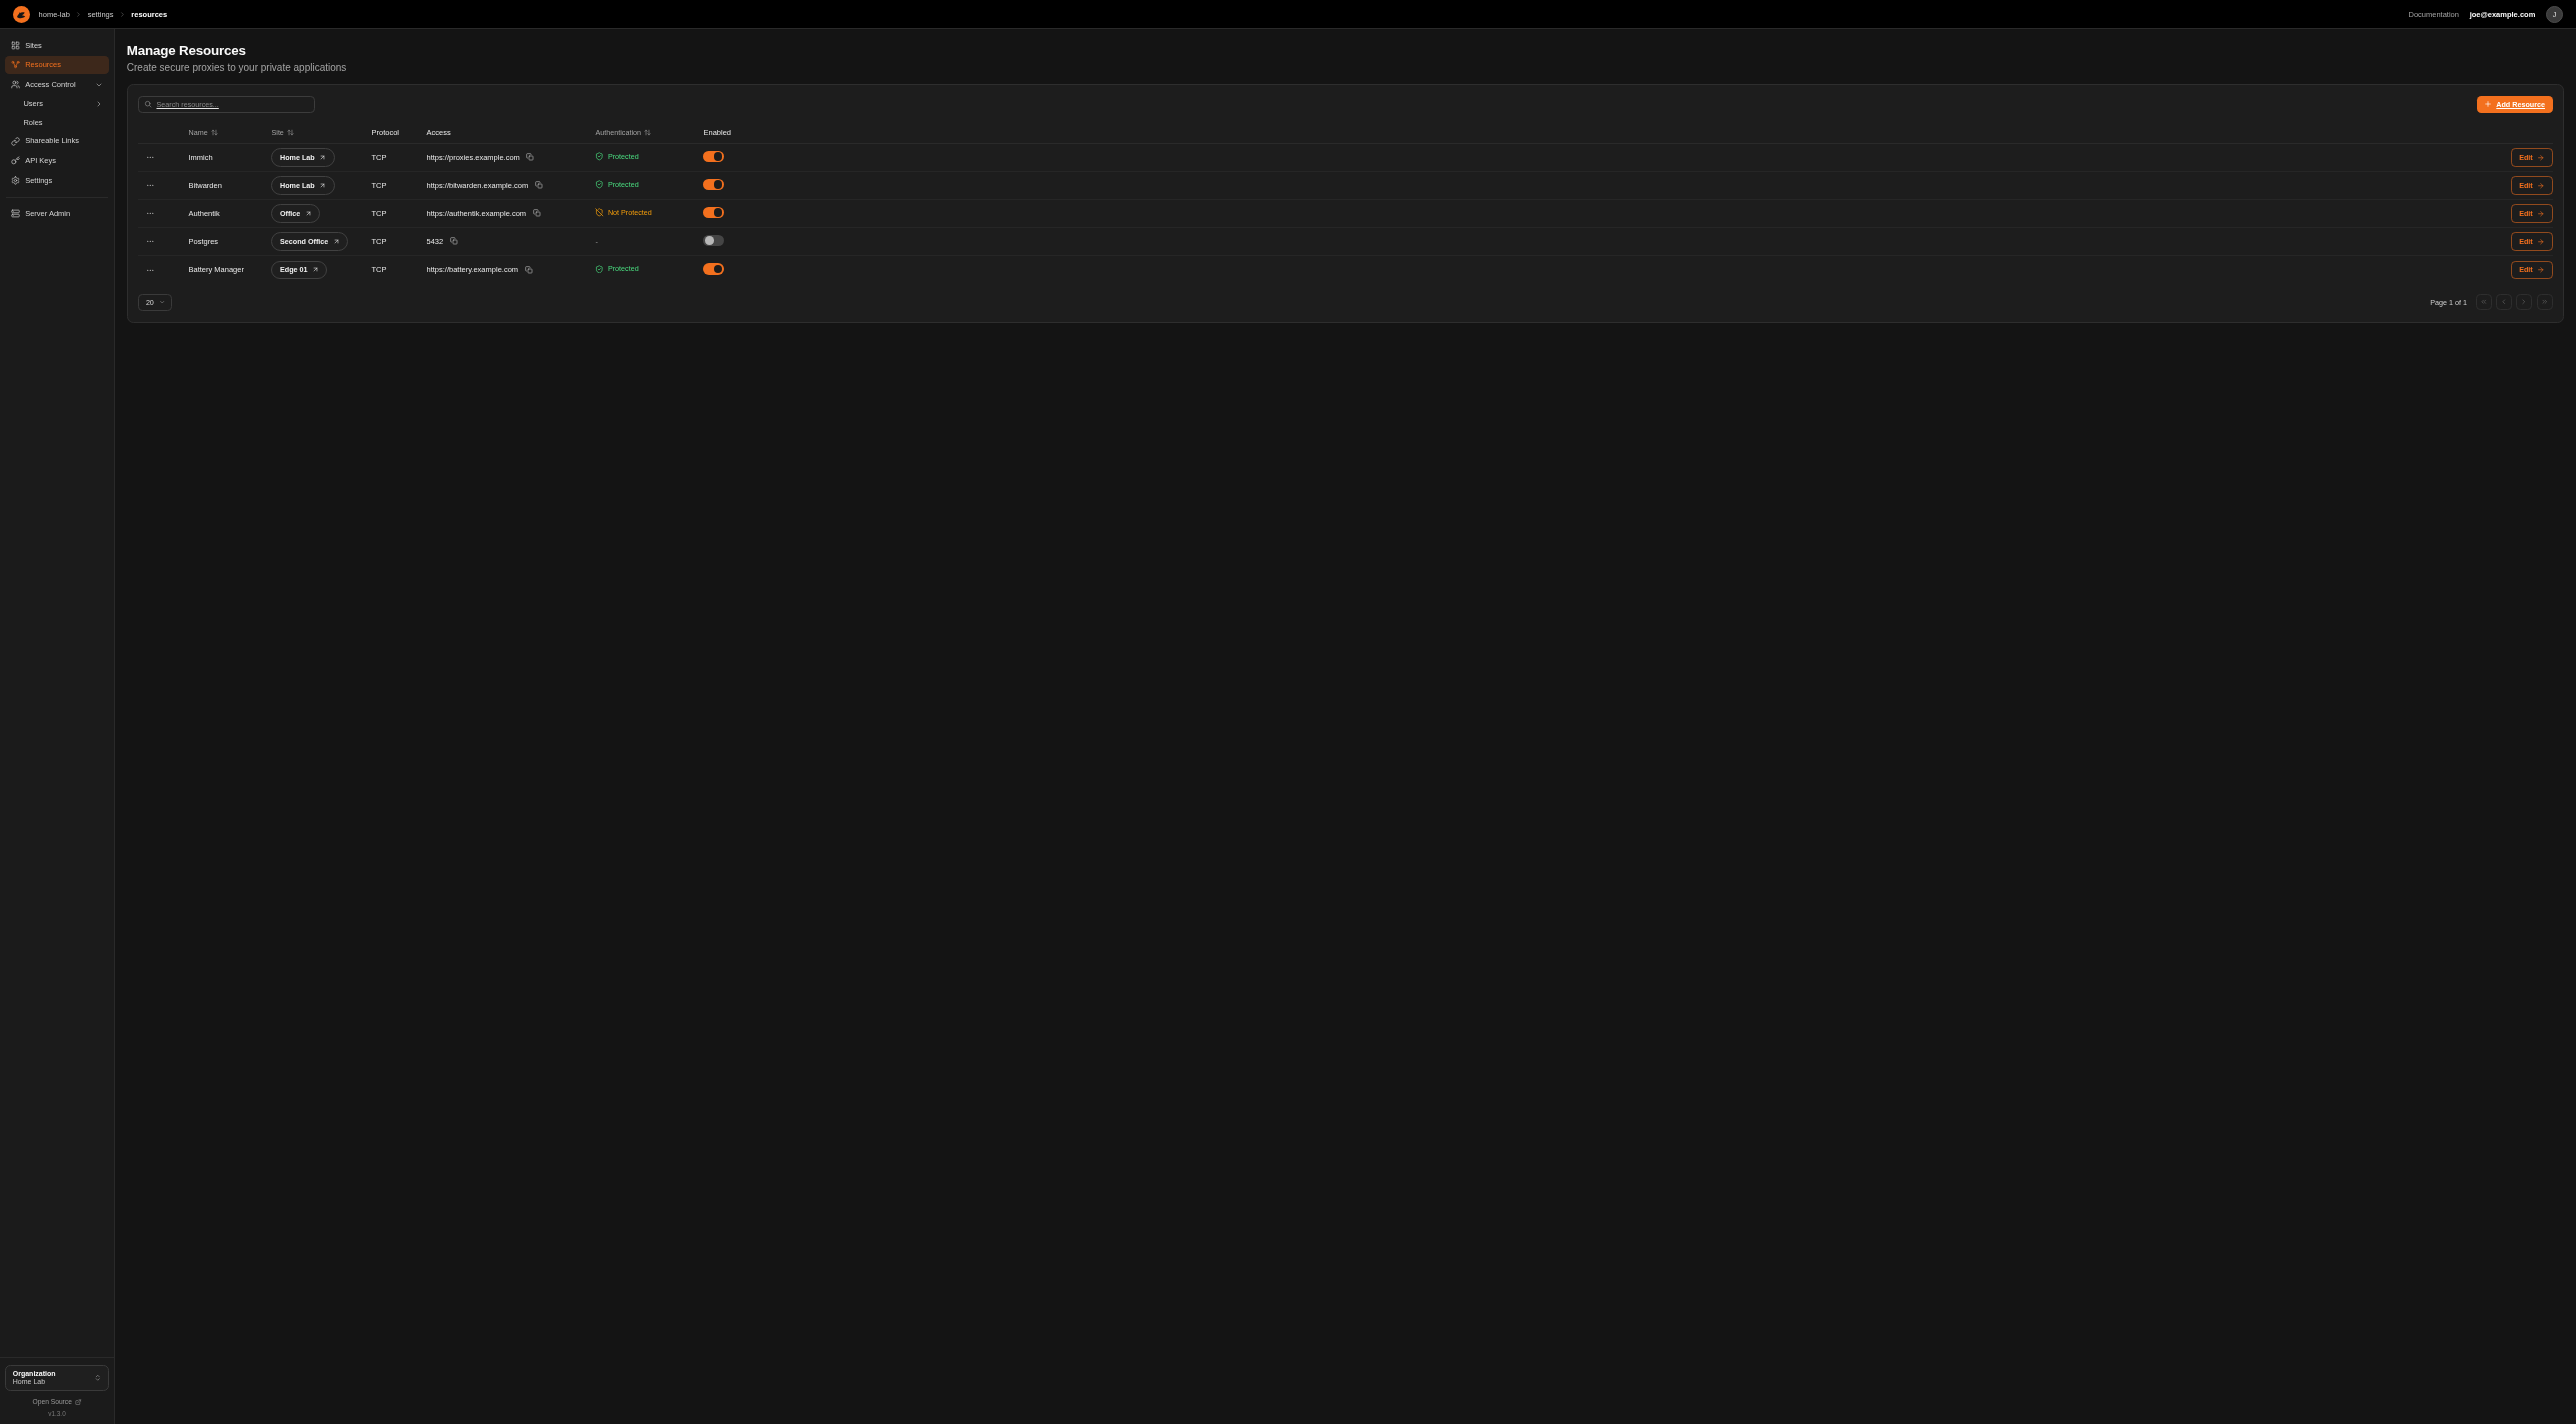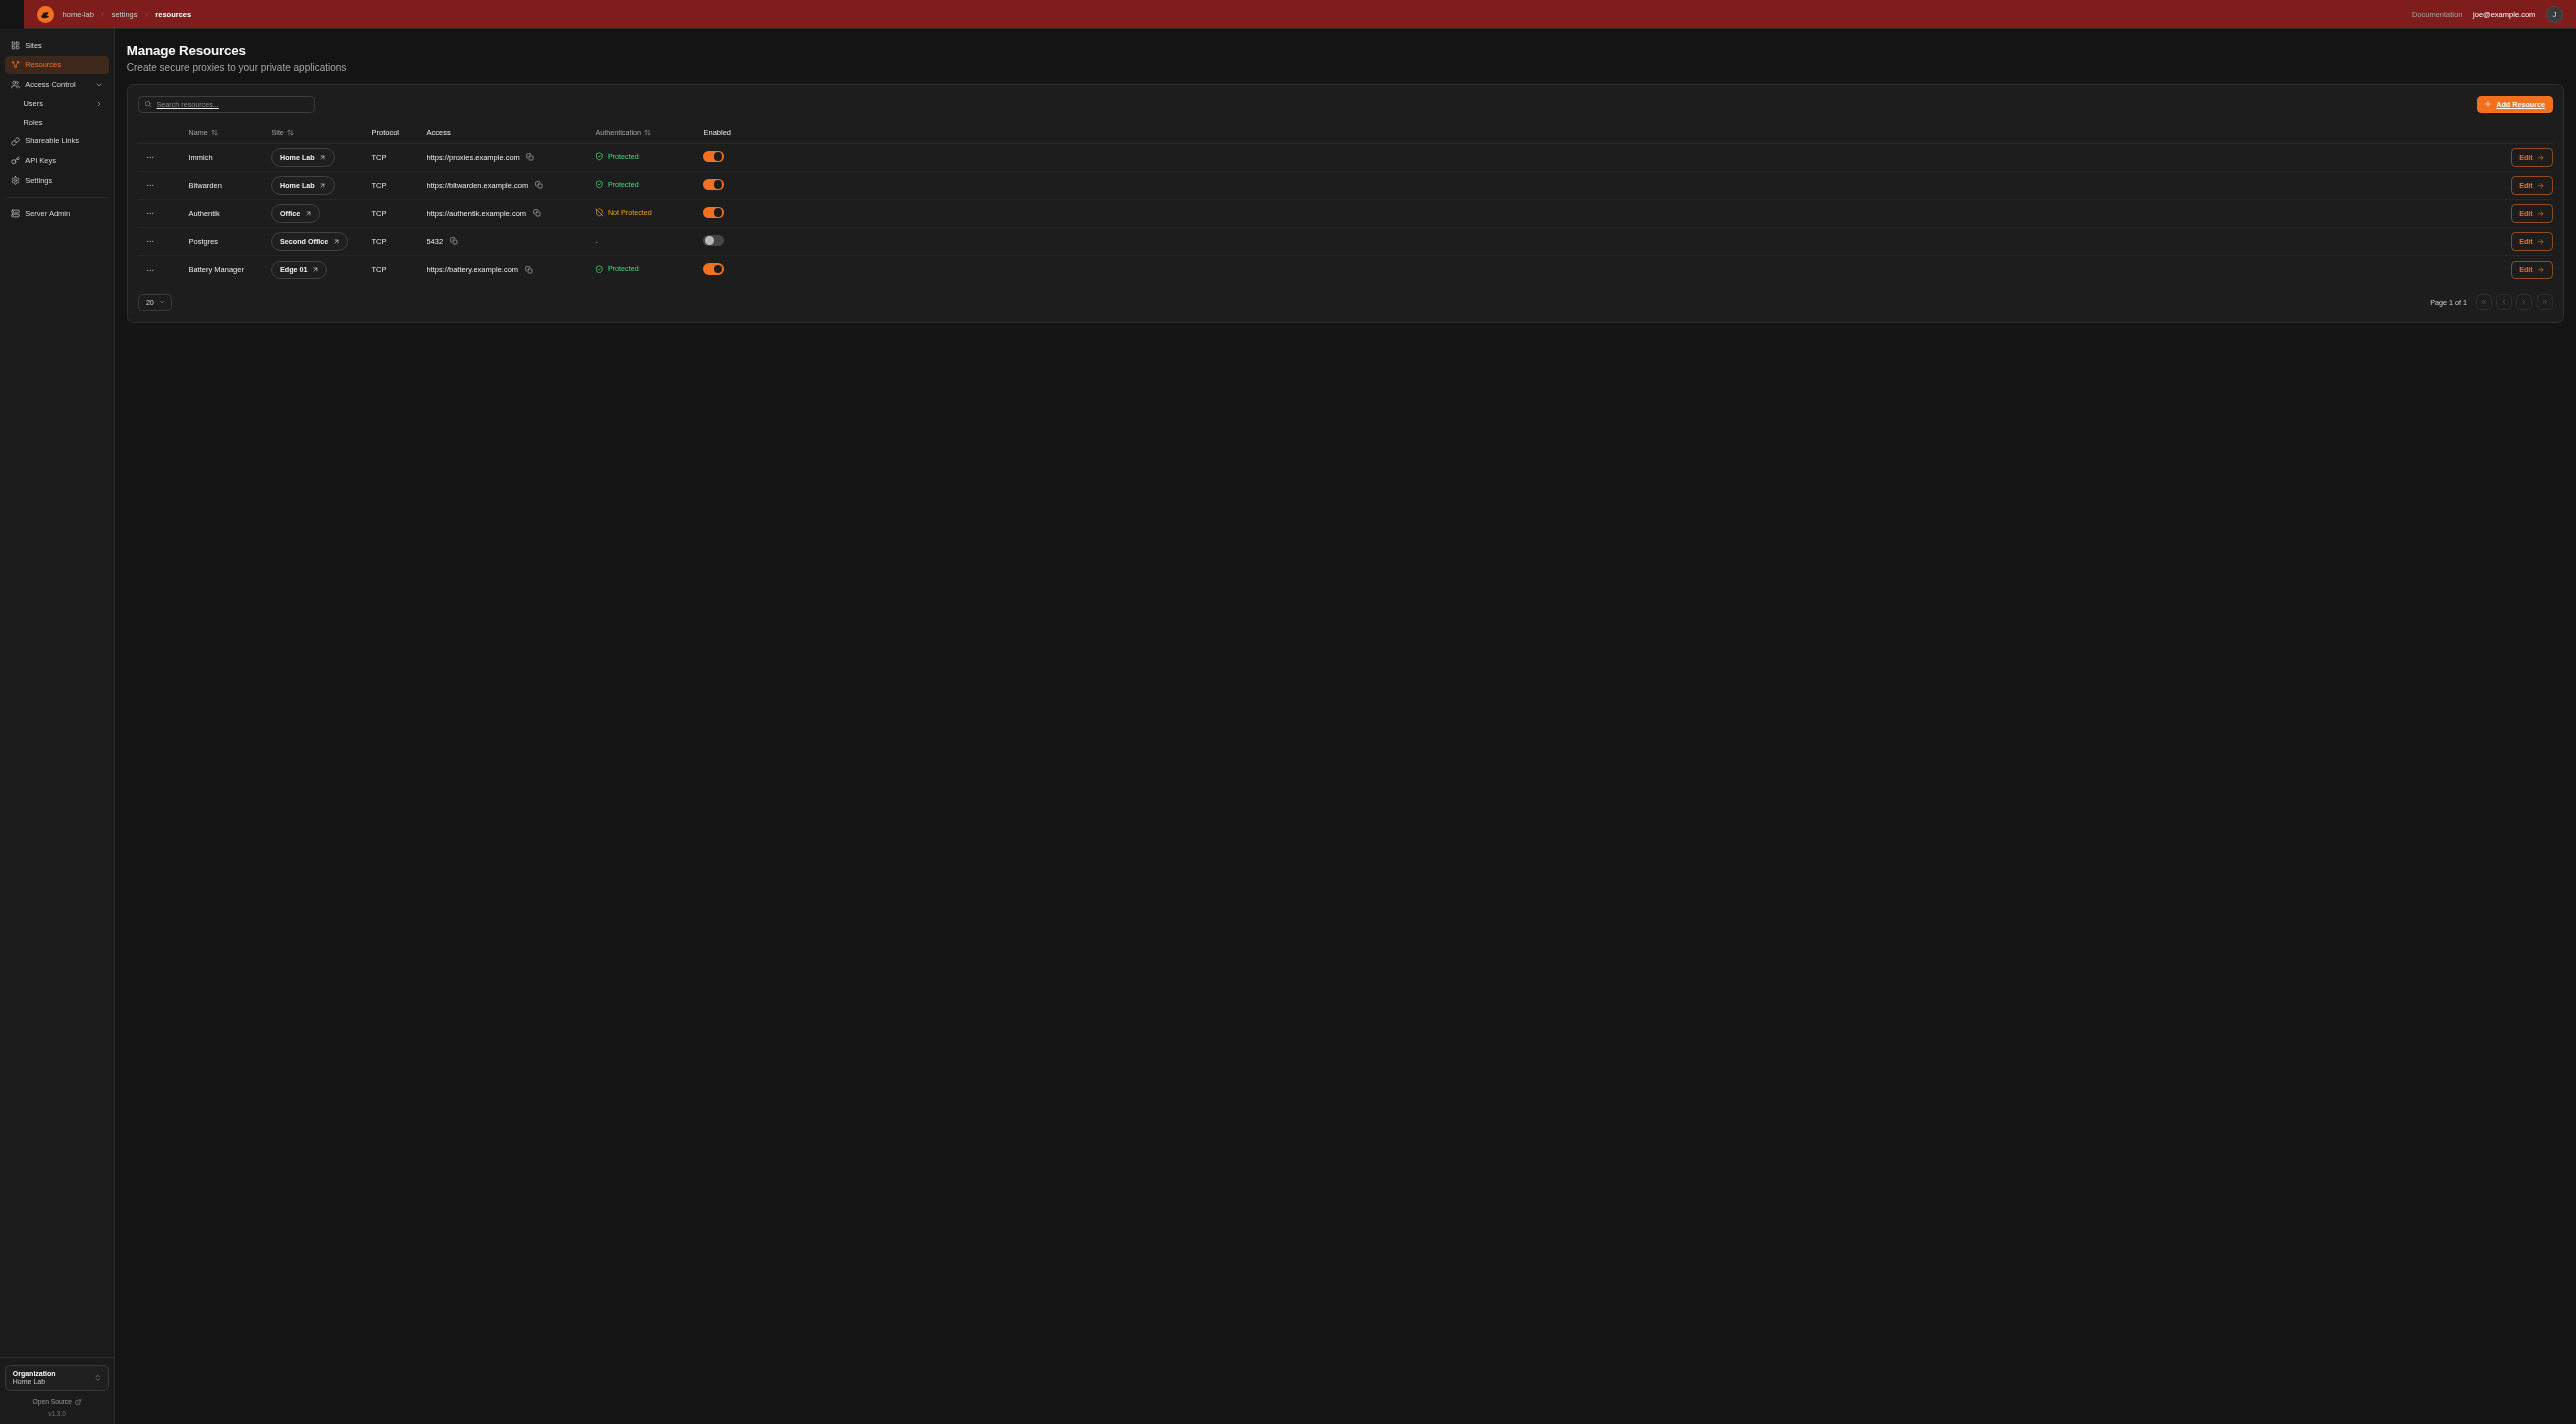--- a/index.html
+++ b/index.html
@@ -6,31 +6,31 @@
   html,body { height:100%; }
   body {
     font-family:"Liberation Sans","DejaVu Sans",sans-serif;
     background:#141414; color:#e5e5e5; font-size:7.5px;
     min-width:842px; overflow-x:auto;
   }
   .app { display:flex; flex-direction:column; height:100vh; min-height:466px; }
 
   
   .topbar {
-    height:29px; flex:0 0 29px; background:#7f1d1d; border-bottom:0.5px solid #2a2a2a;
-    display:flex; align-items:center; padding:0 13px; gap:8.6px;margin-left:24px;
+    height:29px; flex:0 0 29px; background:#000000; border-bottom:0.5px solid #2a2a2a;
+    display:flex; align-items:center; padding:0 13px; gap:8.6px;
   }
   .logo { width:17px; height:17px; flex:0 0 17px; }
   .crumbs { display:flex; align-items:center; gap:5.4px; }
   .crumb { color:#c9c9c9; cursor:pointer; }
   .crumb.current { color:#ffffff; font-weight:700; cursor:default; }
   .crumb-sep { color:#6b6b6b; display:flex; }
   .topbar-right { margin-left:auto; display:flex; align-items:center; gap:10.7px; }
   .doc-link { color:#a3a3a3; cursor:pointer; }
-  .user-email { color:#fafafa; font-weight:400;text-align:right; }
+  .user-email { color:#fafafa; font-weight:700;text-align:right; }
   .avatar {
     width:17px; height:17px; border-radius:50%; background:#3a3a3a; border:0.5px solid #4d4d4d;
     display:flex; align-items:center; justify-content:center; color:#e5e5e5; font-size:7px; cursor:pointer;
   }
 
   
   .body-wrap { display:flex; flex:1; min-height:0; }
 
   
   .sidebar {

